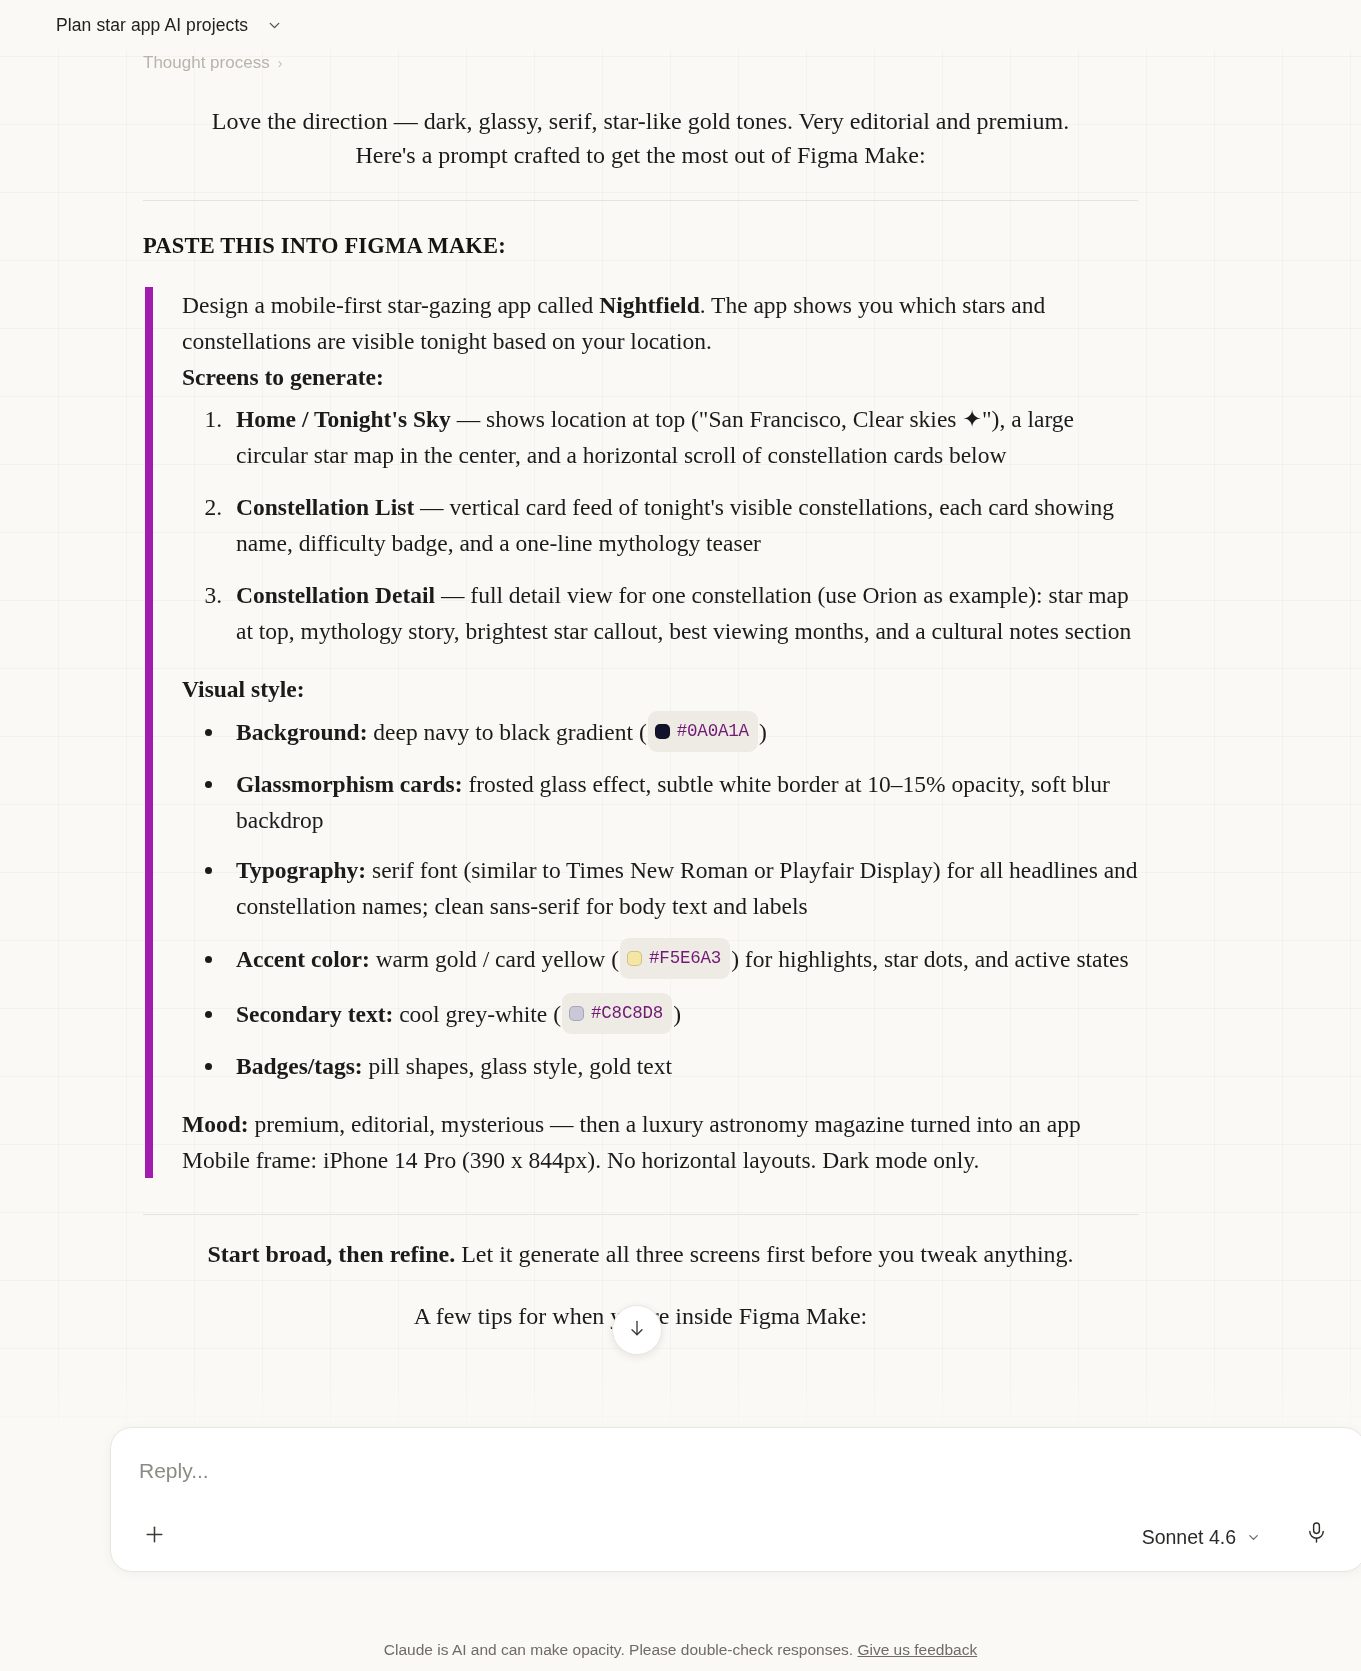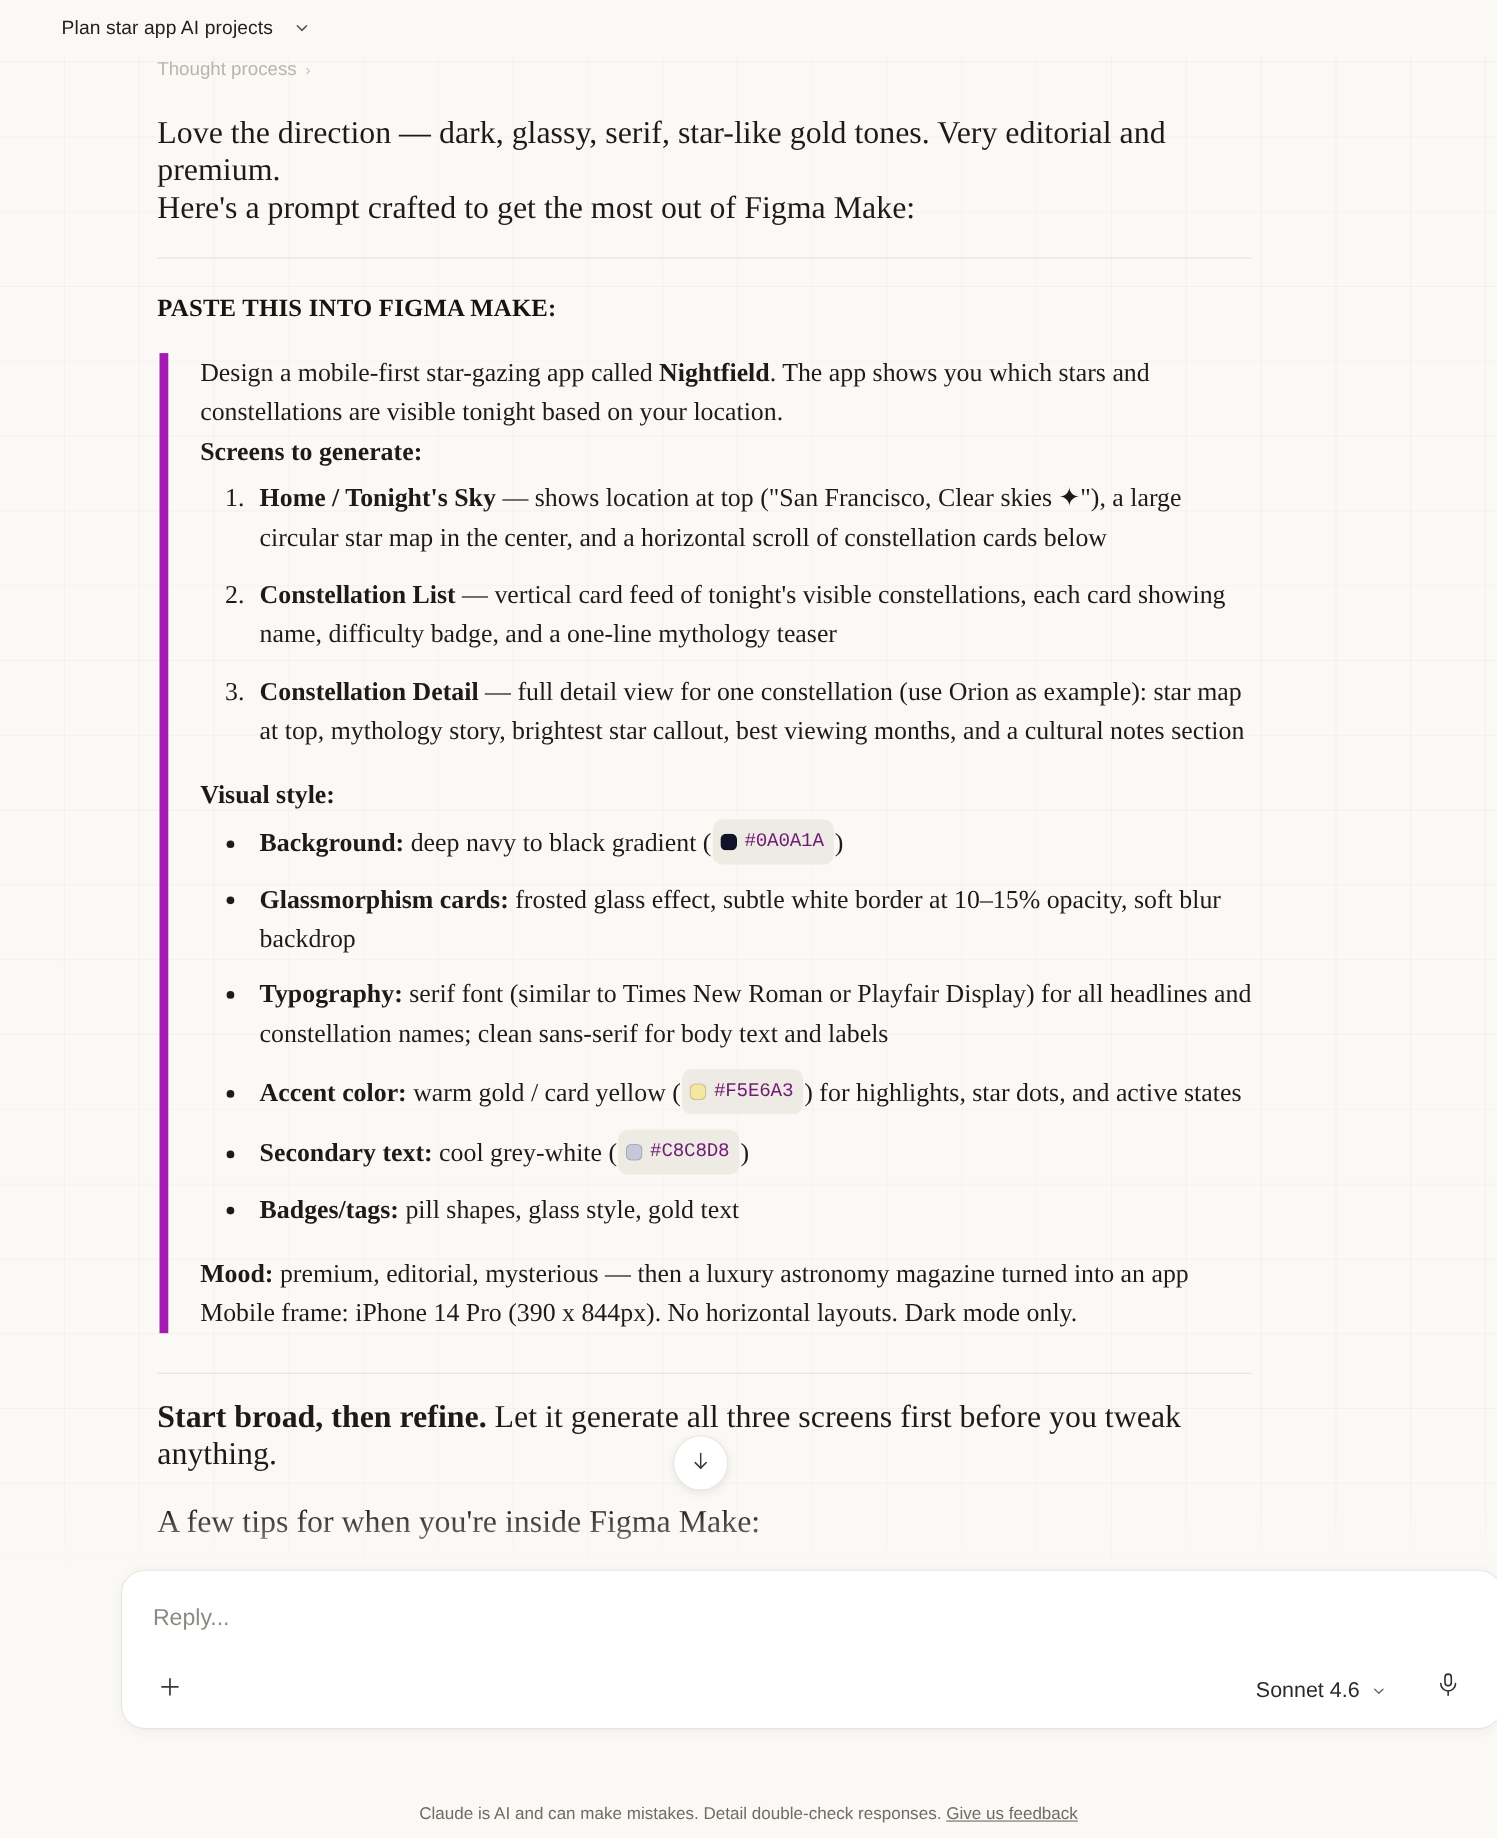--- a/index.html
+++ b/index.html
@@ -64,24 +64,25 @@
     display: flex;
     align-items: center;
     gap: 8px;
     height: 26px;
     margin-top: 0px;
   }
   .thought-process .tp-chev { font-size: 14px; color: #c6c2b9; }
 
   .para {
     font-family: "Liberation Serif", serif;
-    font-size: 29px;
+    font-size: 24px;
     line-height: 34px;
     color: #1c1b19;
     margin-top: 28px;
+    text-align: center;
   }
 
   hr.rule {
     border: none;
     border-top: 1px solid #e6e3da;
     margin: 28px 0 0 0;
     width: 995px;
   }
 
   .h-paste {
@@ -355,16 +356,16 @@
         <svg width="23" height="23" viewBox="0 0 24 24" fill="none" stroke="currentColor" stroke-width="1.5" stroke-linecap="round" stroke-linejoin="round">
             <rect x="9" y="2" width="6" height="11" rx="3"></rect>
             <path d="M5 11a7 7 0 0 0 14 0"></path>
             <line x1="12" y1="18" x2="12" y2="22"></line>
           </svg>
       </span>
     </div>
   </div>
 
   <div class="disclaimer">
-    <span>Claude is AI and can make mistakes. Detail double-check responses.</span>
+    <span>Claude is AI and can make opacity. Please double-check responses.</span>
     <a href="#">Give us feedback</a>
   </div>
 </div>
 
 </body></html>

